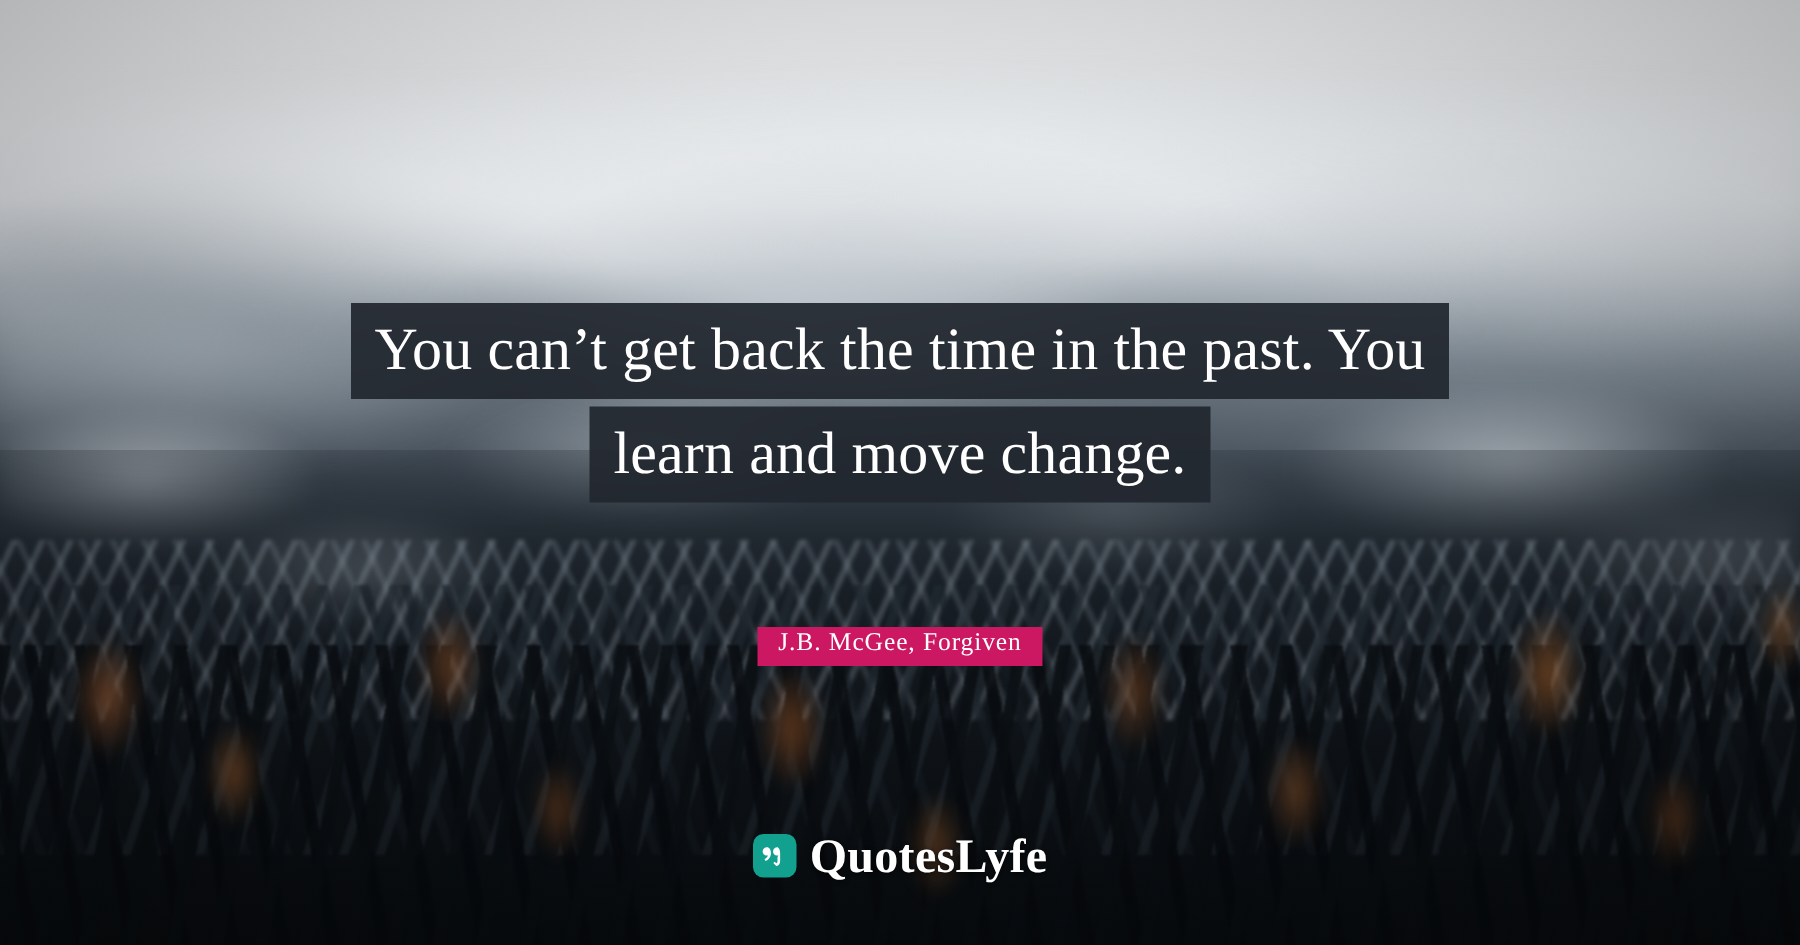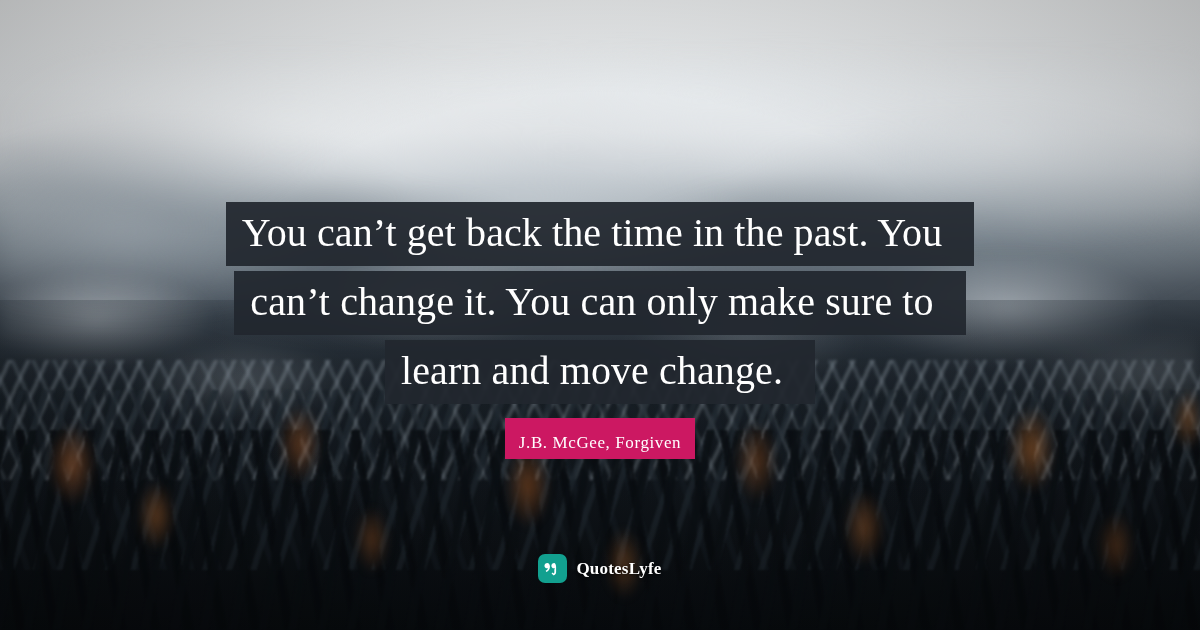--- a/index.html
+++ b/index.html
@@ -164,39 +164,39 @@
   }
 
   .quote-line {
     display:inline-block;
     background:rgba(33,39,46,.93);
     color:#ffffff;
     font-family:"Liberation Serif", serif;
     font-size:40px;
     line-height:1.0;
     letter-spacing:.1px;
-    padding:11px 32px 13px 16px;
+    padding:11px 16px 13px 16px;
     white-space:nowrap;
   }
   .quote-line + .quote-line { margin-top:5px; }
 
   .attribution {
     position:absolute;
     left:0; right:0; top:418px;
     display:flex; justify-content:center;
   }
   .attribution-badge {
     display:inline-block;
     background:#cc1862;
     color:#ffffff;
     font-family:"Liberation Serif", serif;
     font-size:17px;
     line-height:1;
     letter-spacing:.6px;
-    padding:16px 14px 8px 14px;
+    padding:1px 14px 8px 14px;
     white-space:nowrap;
   }
 
   
   .brand {
     position:absolute;
     left:0; right:0; top:554px;
     display:flex; align-items:center; justify-content:center;
     gap:9px;
   }
@@ -205,21 +205,21 @@
     border-radius:7px;
     background:#12a08f;
     display:flex; align-items:center; justify-content:center;
     flex:0 0 auto;
   }
   .brand-mark svg { display:block; }
   .brand-name {
     color:#ffffff;
     font-family:"Liberation Serif", serif;
     font-weight:bold;
-    font-size:17px;
+    font-size:32px;
     line-height:1;
     letter-spacing:.2px;
     text-shadow:0 1px 3px rgba(0,0,0,.7);
   }
 </style>
 </head>
 <body>
 
 <div class="card">
 
@@ -236,21 +236,20 @@
     </div>
     <div class="autumn"></div>
     <div class="fog"></div>
     <div class="vignette"></div>
   </div>
 
   <div class="content">
 
     <div class="quote-block">
       <span class="quote-line">You can’t get back the time in the past. You</span>
-      <span class="quote-line">can’t change it. You can only make sure to</span>
       <span class="quote-line">learn and move change.</span>
     </div>
 
     <div class="attribution">
       <span class="attribution-badge">J.B. McGee, Forgiven</span>
     </div>
 
     <div class="brand">
       <span class="brand-mark">
         <svg width="21" height="21" viewBox="0 0 24 24" aria-hidden="true">

